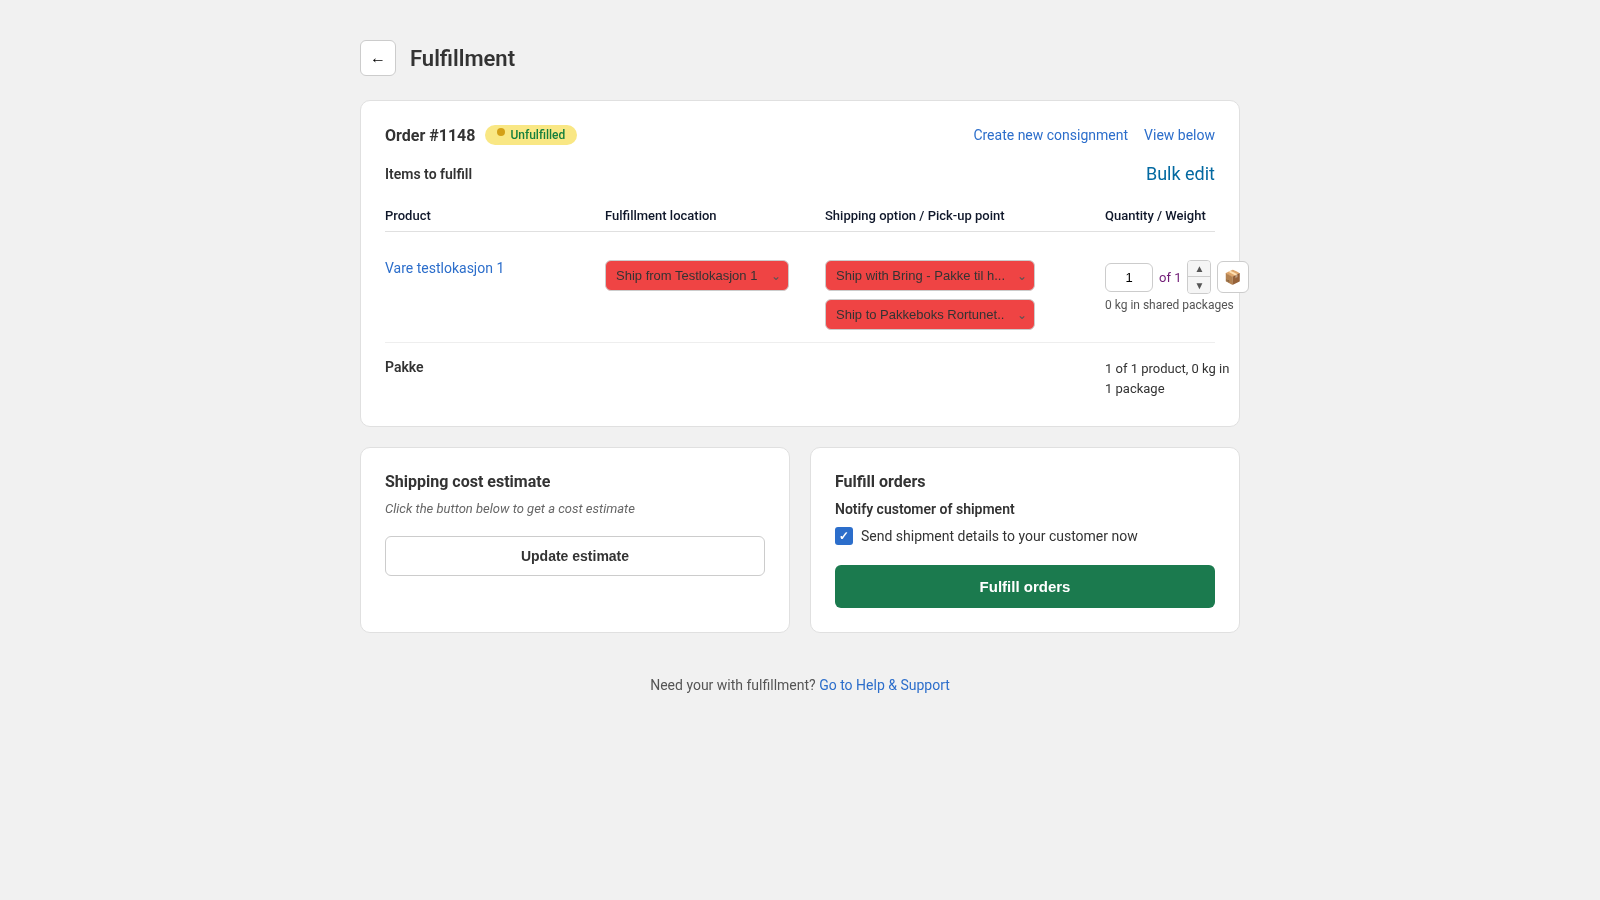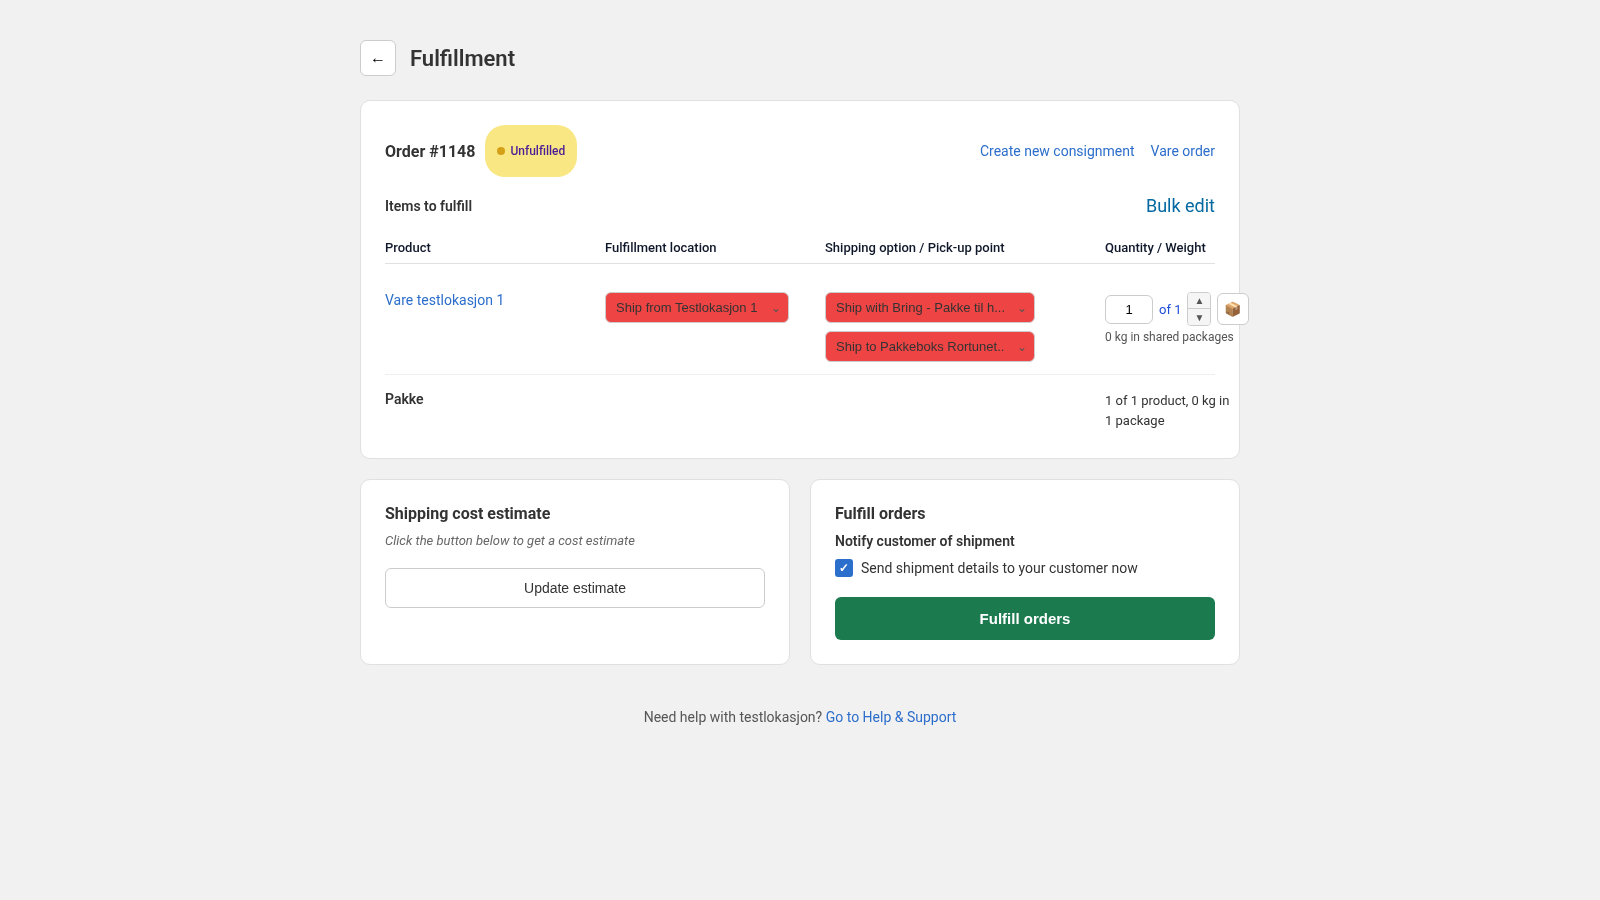--- a/index.html
+++ b/index.html
@@ -54,27 +54,27 @@
       display: flex;
       align-items: center;
       gap: 10px;
     }
     .order-number {
       font-size: 16px;
       font-weight: 700;
     }
     .badge-unfulfilled {
       background: #f9e784;
-      color: #4c1d95;
+      color: #15803d;
       border-radius: 20px;
-      padding: 19px 12px;
+      padding: 3px 12px;
       font-size: 12px;
       font-weight: 500;
       display: flex;
-      align-items: center;
+      align-items: flex-start;
       gap: 5px;
     }
     .badge-dot {
       width: 8px;
       height: 8px;
       border-radius: 50%;
       background: #d4a017;
     }
     .order-header-right {
       display: flex;
@@ -166,21 +166,21 @@
     .qty-input {
       width: 48px;
       border: 1px solid #ccc;
       border-radius: 6px;
       padding: 6px 8px;
       font-size: 13px;
       text-align: center;
     }
     .of-text {
       font-size: 13px;
-      color: #1d4ed8;
+      color: #701a75;
     }
     .stepper {
       display: flex;
       flex-direction: column;
       border: 1px solid #ccc;
       border-radius: 4px;
       overflow: hidden;
     }
     .stepper-btn {
       width: 22px;
@@ -247,21 +247,21 @@
       font-style: italic;
     }
     .update-estimate-btn {
       width: 100%;
       padding: 11px;
       border: 1px solid #ccc;
       border-radius: 6px;
       background: #fff;
       cursor: pointer;
       font-size: 14px;
-      font-weight: 400;
+      font-weight: 700;
       color: #333;
     }
     .notify-title {
       font-weight: 600;
       font-size: 14px;
       margin-bottom: 10px;
     }
     .notify-row {
       display: flex;
       align-items: center;
@@ -328,21 +328,21 @@
     <div class="order-header">
       <div class="order-header-left">
         <span class="order-number">Order #1148</span>
         <span class="badge-unfulfilled">
           <span class="badge-dot"></span>
           <span>Unfulfilled</span>
         </span>
       </div>
       <div class="order-header-right">
         <a class="link-btn">Create new consignment</a>
-        <a class="link-btn">Vare order</a>
+        <a class="link-btn">View below</a>
       </div>
     </div>
 
     <div class="section-title-row">
       <span class="section-title">Items to fulfill</span>
       <span class="bulk-edit-btn">Bulk edit</span>
     </div>
 
     <div class="table-header">
       <span>Product</span>
@@ -423,17 +423,17 @@
       <div class="notify-row">
         <div class="checkbox-checked"></div>
         <span class="notify-label">Send shipment details to your customer now</span>
       </div>
       <button class="fulfill-btn">Fulfill orders</button>
     </div>
 
   </div>
 
   <div class="footer-help">
-    <span>Need help with testlokasjon?</span>
+    <span>Need your with fulfillment?</span>
     <a href="#" class="link-btn">Go to Help &amp; Support</a>
   </div>
 
 </div>
 
 </body></html>

